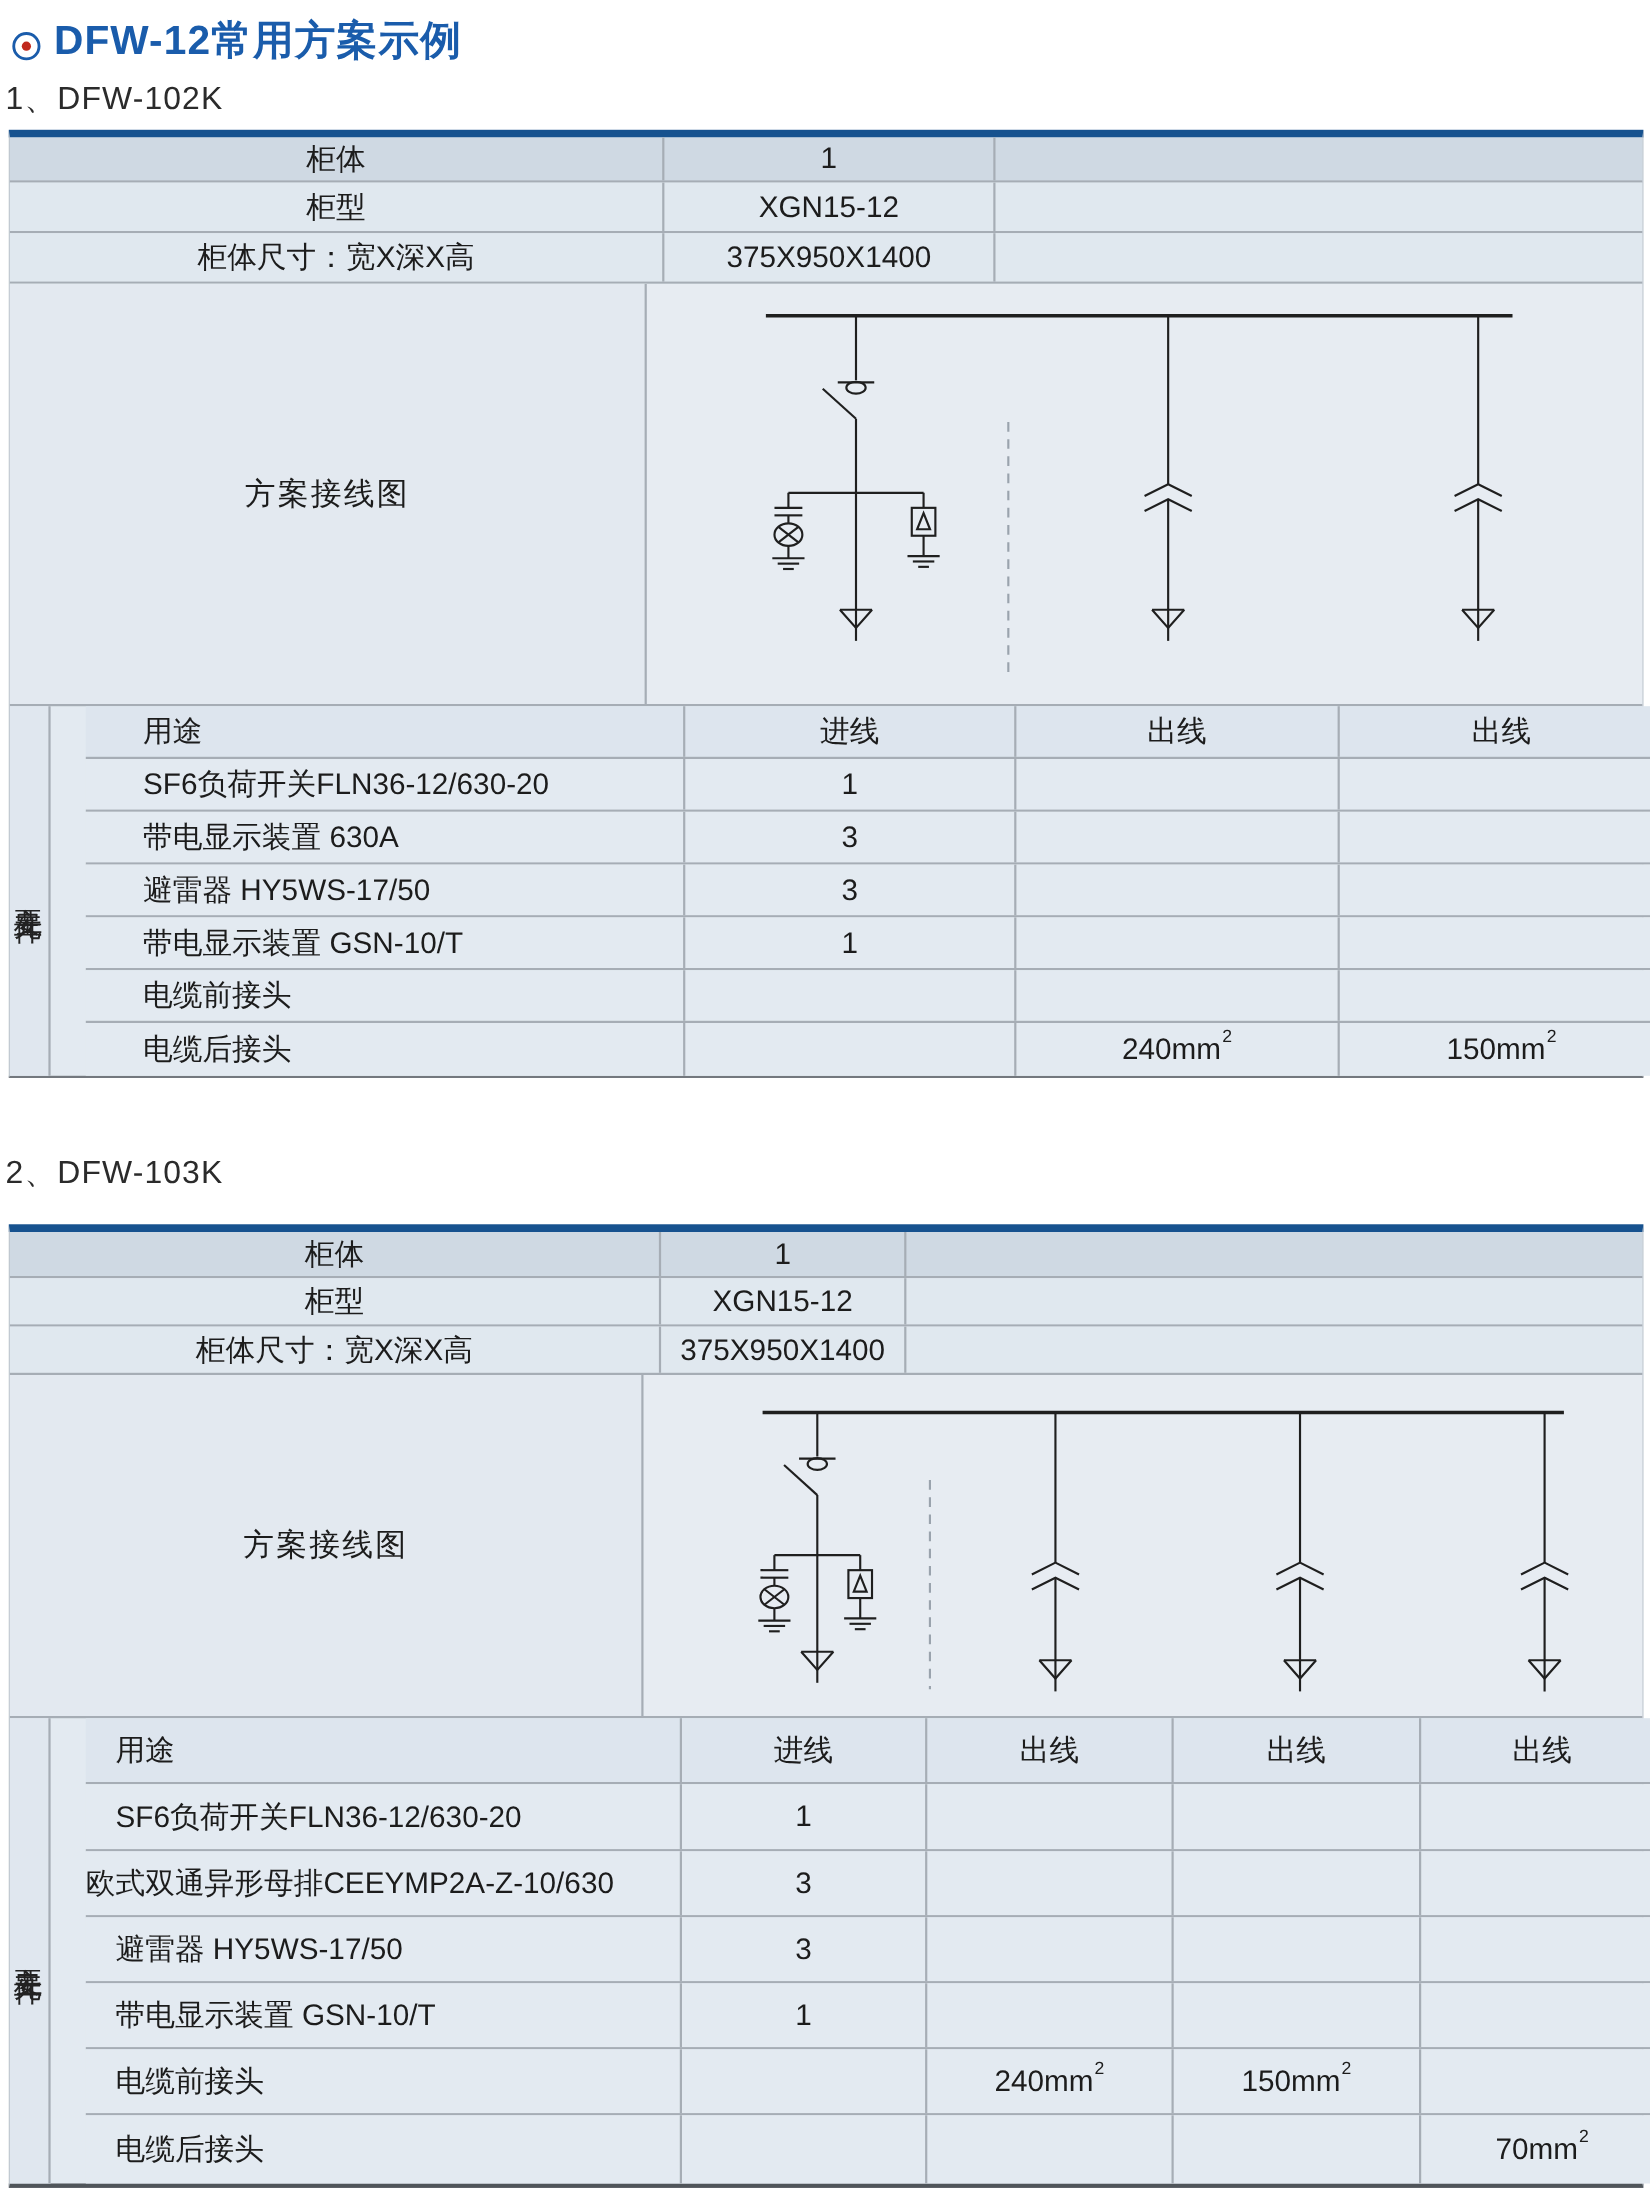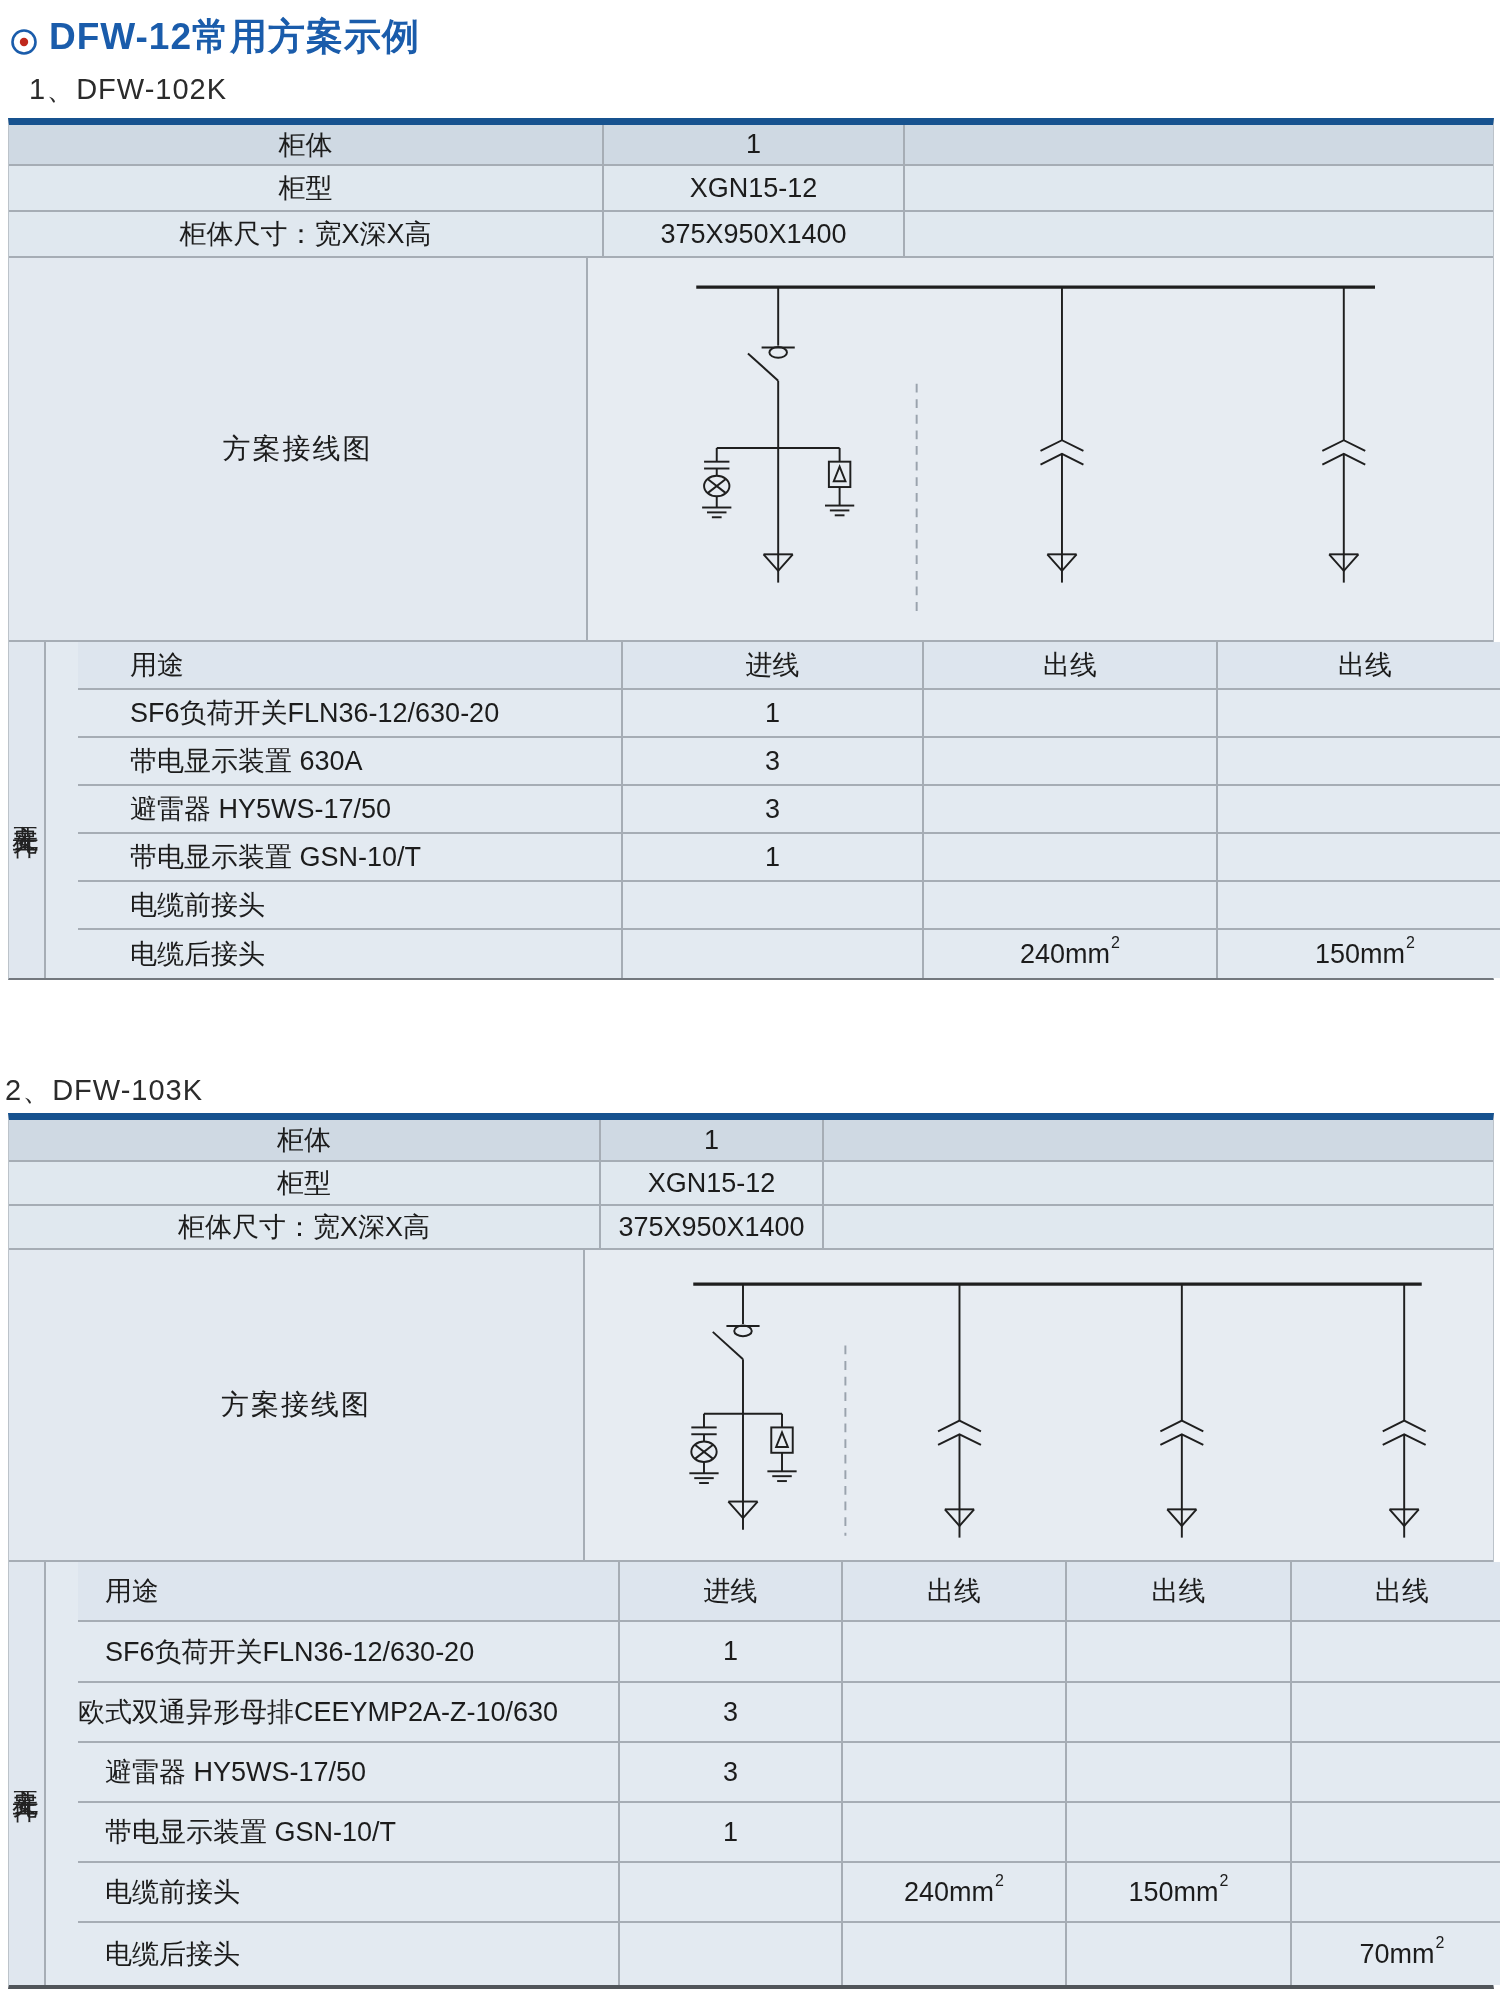--- a/index.html
+++ b/index.html
@@ -63,21 +63,21 @@
   <span class="bullet">
     <svg width="28" height="28" viewBox="0 0 28 28">
       <circle cx="14" cy="14" r="11.5" fill="none" stroke="#1a5cab" stroke-width="2.6"></circle>
       <circle cx="14" cy="14" r="4.2" fill="#c0281c"></circle>
     </svg>
   </span>
   <span>DFW-12常用方案示例</span>
 </div>
 
 <div id="sections">
-    <div class="section-label" style="top: 70px; margin-left: 24px;">1、DFW-102K</div>
+    <div class="section-label" style="top: 70px;">1、DFW-102K</div>
     <div class="tbl" style="top: 118px; border-bottom: 2px solid rgb(115, 120, 126);">
       <div class="row info-row1" style="height: 41px;">
         <div class="cell" style="width: 595px;">柜体</div>
         <div class="cell" style="width: 301px;">1</div>
         <div class="cell last" style="width: 588px;"></div>
       </div>
       <div class="row info-row23" style="height: 46px;">
         <div class="cell" style="width: 595px;">柜型</div>
         <div class="cell" style="width: 301px;">XGN15-12</div>
         <div class="cell last" style="width: 588px;"></div>
@@ -188,21 +188,21 @@
           </div>
           <div class="row low-row" style="height: 48px; border-bottom: none;">
             <div class="cell left" style="width: 545px; padding-left: 52px;">电缆后接头</div>
             <div class="cell" style="width: 301px;"></div>
             <div class="cell" style="width: 294px;">240mm<sup class="sq">2</sup></div>
             <div class="cell last" style="width: 294px;">150mm<sup class="sq">2</sup></div>
           </div>
         </div>
       </div>
     </div>
-    <div class="section-label" style="top: 1071px;">2、DFW-103K</div>
+    <div class="section-label" style="top: 1046px;">2、DFW-103K</div>
     <div class="tbl" style="top: 1113px; border-bottom: 4px solid rgb(80, 85, 90);">
       <div class="row info-row1" style="height: 42px;">
         <div class="cell" style="width: 592px;">柜体</div>
         <div class="cell" style="width: 223px;">1</div>
         <div class="cell last" style="width: 669px;"></div>
       </div>
       <div class="row info-row23" style="height: 44px;">
         <div class="cell" style="width: 592px;">柜型</div>
         <div class="cell" style="width: 223px;">XGN15-12</div>
         <div class="cell last" style="width: 669px;"></div>

